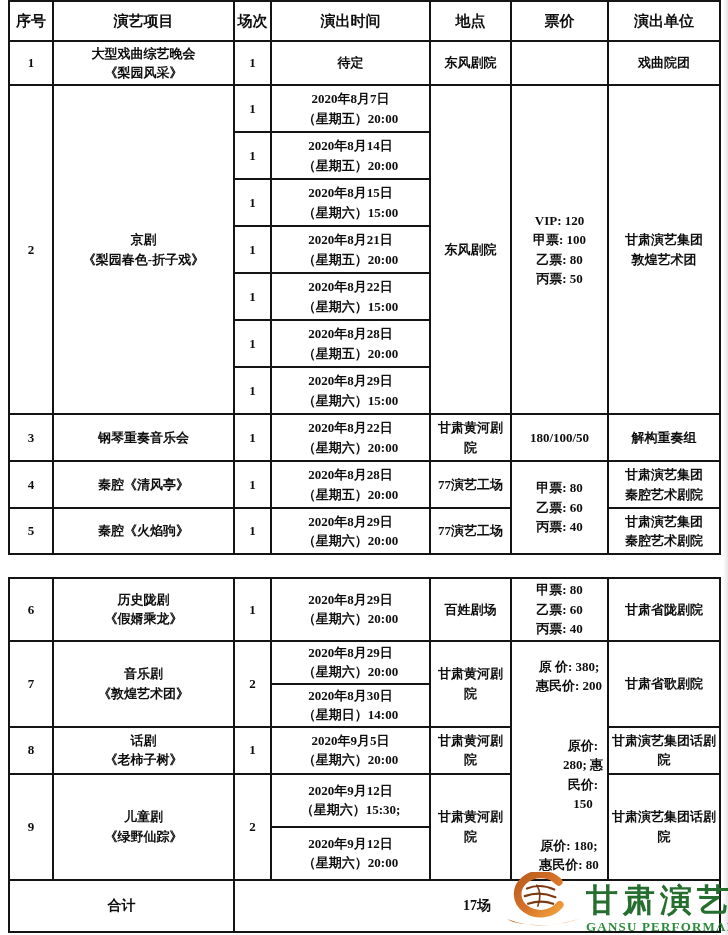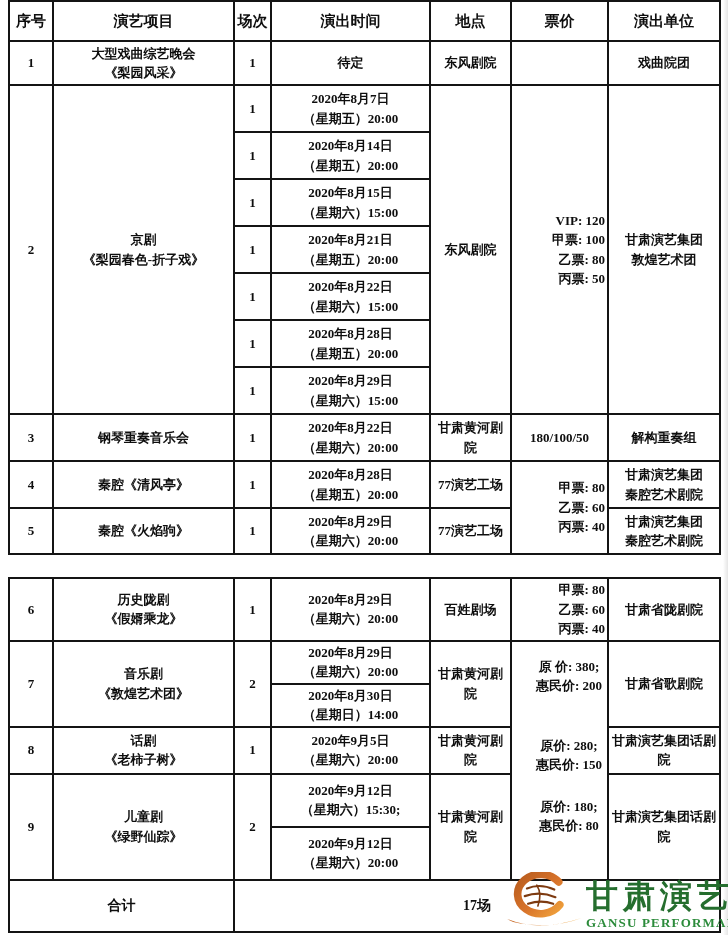--- a/index.html
+++ b/index.html
@@ -12,30 +12,30 @@
   
   .page:after{content:"";position:absolute;top:0;right:0;width:5px;height:100%;
     background:linear-gradient(to right,rgba(0,0,0,0),rgba(0,0,0,.10));pointer-events:none;}
   table{border-collapse:collapse;table-layout:fixed;position:absolute;left:8px;width:711px;background:#fff;}
   #t1{top:0;}
   #t2{top:577px;}
   th,td{border:2px solid #141414;overflow:hidden;vertical-align:middle;padding:1px 2px;}
   th{font-size:15px;font-weight:bold;text-align:center;}
   td{font-size:13px;font-weight:bold;text-align:center;line-height:1.5;}
   .pre{white-space:pre-line;text-align:center;}
-  .left{text-align:right;}
+  .left{text-align:center;}
   tr.h40{height:40px}tr.h44{height:44px}tr.h47{height:47px}tr.h46{height:46px}
   tr.h59{height:59px}tr.h43{height:43px}tr.h53{height:53px}tr.h52{height:52px}
   .pricecell{vertical-align:top;text-align:left;padding-left:21px;}
   .pricecell .p1{margin-top:14px;}
-  .pricecell .p2{margin-top:40px;}
+  .pricecell .p2{margin-top:40px;margin-left:28px;}
   .pricecell .p3{margin-top:22px;}
   .footer-td{font-size:14px;margin-left:45px;}
   
-  .logo{position:absolute;left:504px;top:872px;width:224px;height:63px;display:flex;align-items:center;z-index:5;}
+  .logo{position:absolute;left:504px;top:872px;width:224px;height:63px;display:flex;align-items:flex-end;z-index:5;}
   .logo-mark{width:82px;height:63px;flex:0 0 auto;}
   .logo-text{display:flex;flex-direction:column;align-items:flex-start;padding-top:4px;}
   .logo-cn{font-size:32px;line-height:1.05;font-weight:bold;color:#256e2e;letter-spacing:5px;white-space:nowrap;}
   .logo-en{font-size:13px;font-weight:bold;color:#2c8b3b;letter-spacing:1.2px;white-space:nowrap;margin-top:1px;}
 </style>
 </head>
 <body>
 
 <div class="page">
 

